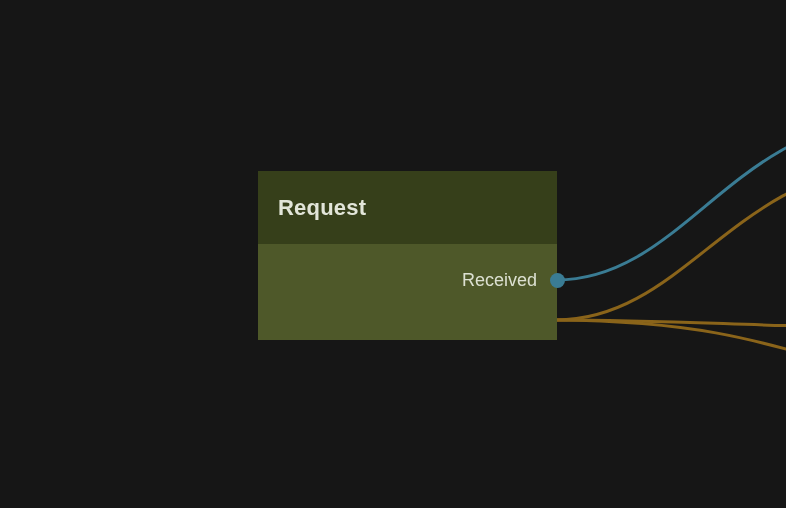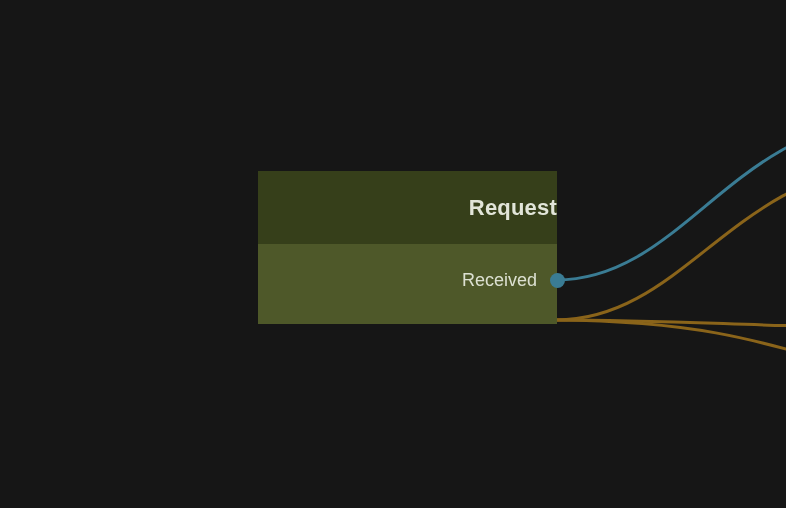--- a/index.html
+++ b/index.html
@@ -34,29 +34,28 @@
     width: 299px;
     height: 183px;
     box-sizing: border-box;
   }
   .node-header {
     height: 73px;
     display: flex;
     align-items: center;
     padding-left: 20px;
     box-sizing: border-box;
-    justify-content: flex-end;
   }
   .node-title {
     font-size: 22px;
     font-weight: 600;
     letter-spacing: 0.2px;
   }
   .node-body {
-    height: 80px;
+    height: 96px;
     box-sizing: border-box;
     padding-top: 16px;
     padding-left: 43px;
   }
   .output-row {
     position: relative;
     height: 40px;
     display: flex;
     align-items: center;
     justify-content: flex-end;

